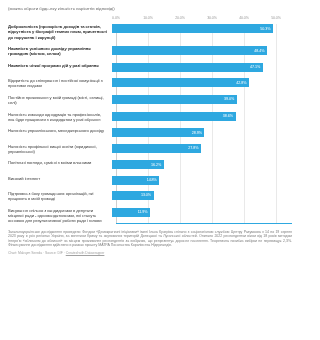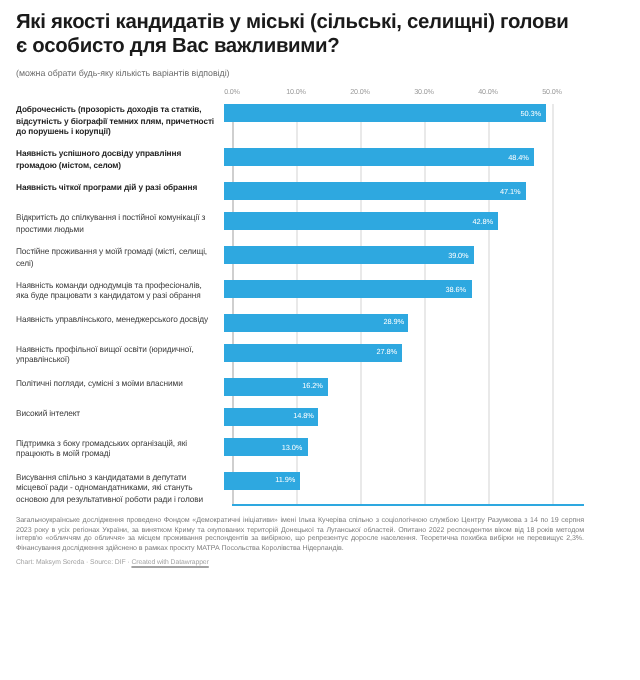--- a/index.html
+++ b/index.html
@@ -140,21 +140,20 @@
     color:#a2a2a2;
     letter-spacing:-0.03px;
   }
   .credit .lnk{color:#a2a2a2;text-decoration:underline;}
 </style>
 </head>
 <body>
 
 <div class="page">
 
-  <h1 class="title">Які якості кандидатів у міські (сільські, селищні) голови є особисто для Вас важливими?</h1>
   <div class="subtitle">(можна обрати будь-яку кількість варіантів відповіді)</div>
 
   <div class="chart">
     <div class="axis-row" id="axis-row">
         <span class="axis-tick" style="left: 0px;">0.0%</span>
         <span class="axis-tick" style="left: 32px;">10.0%</span>
         <span class="axis-tick" style="left: 64px;">20.0%</span>
         <span class="axis-tick" style="left: 96px;">30.0%</span>
         <span class="axis-tick" style="left: 128px;">40.0%</span>
         <span class="axis-tick" style="left: 160px;">50.0%</span>

